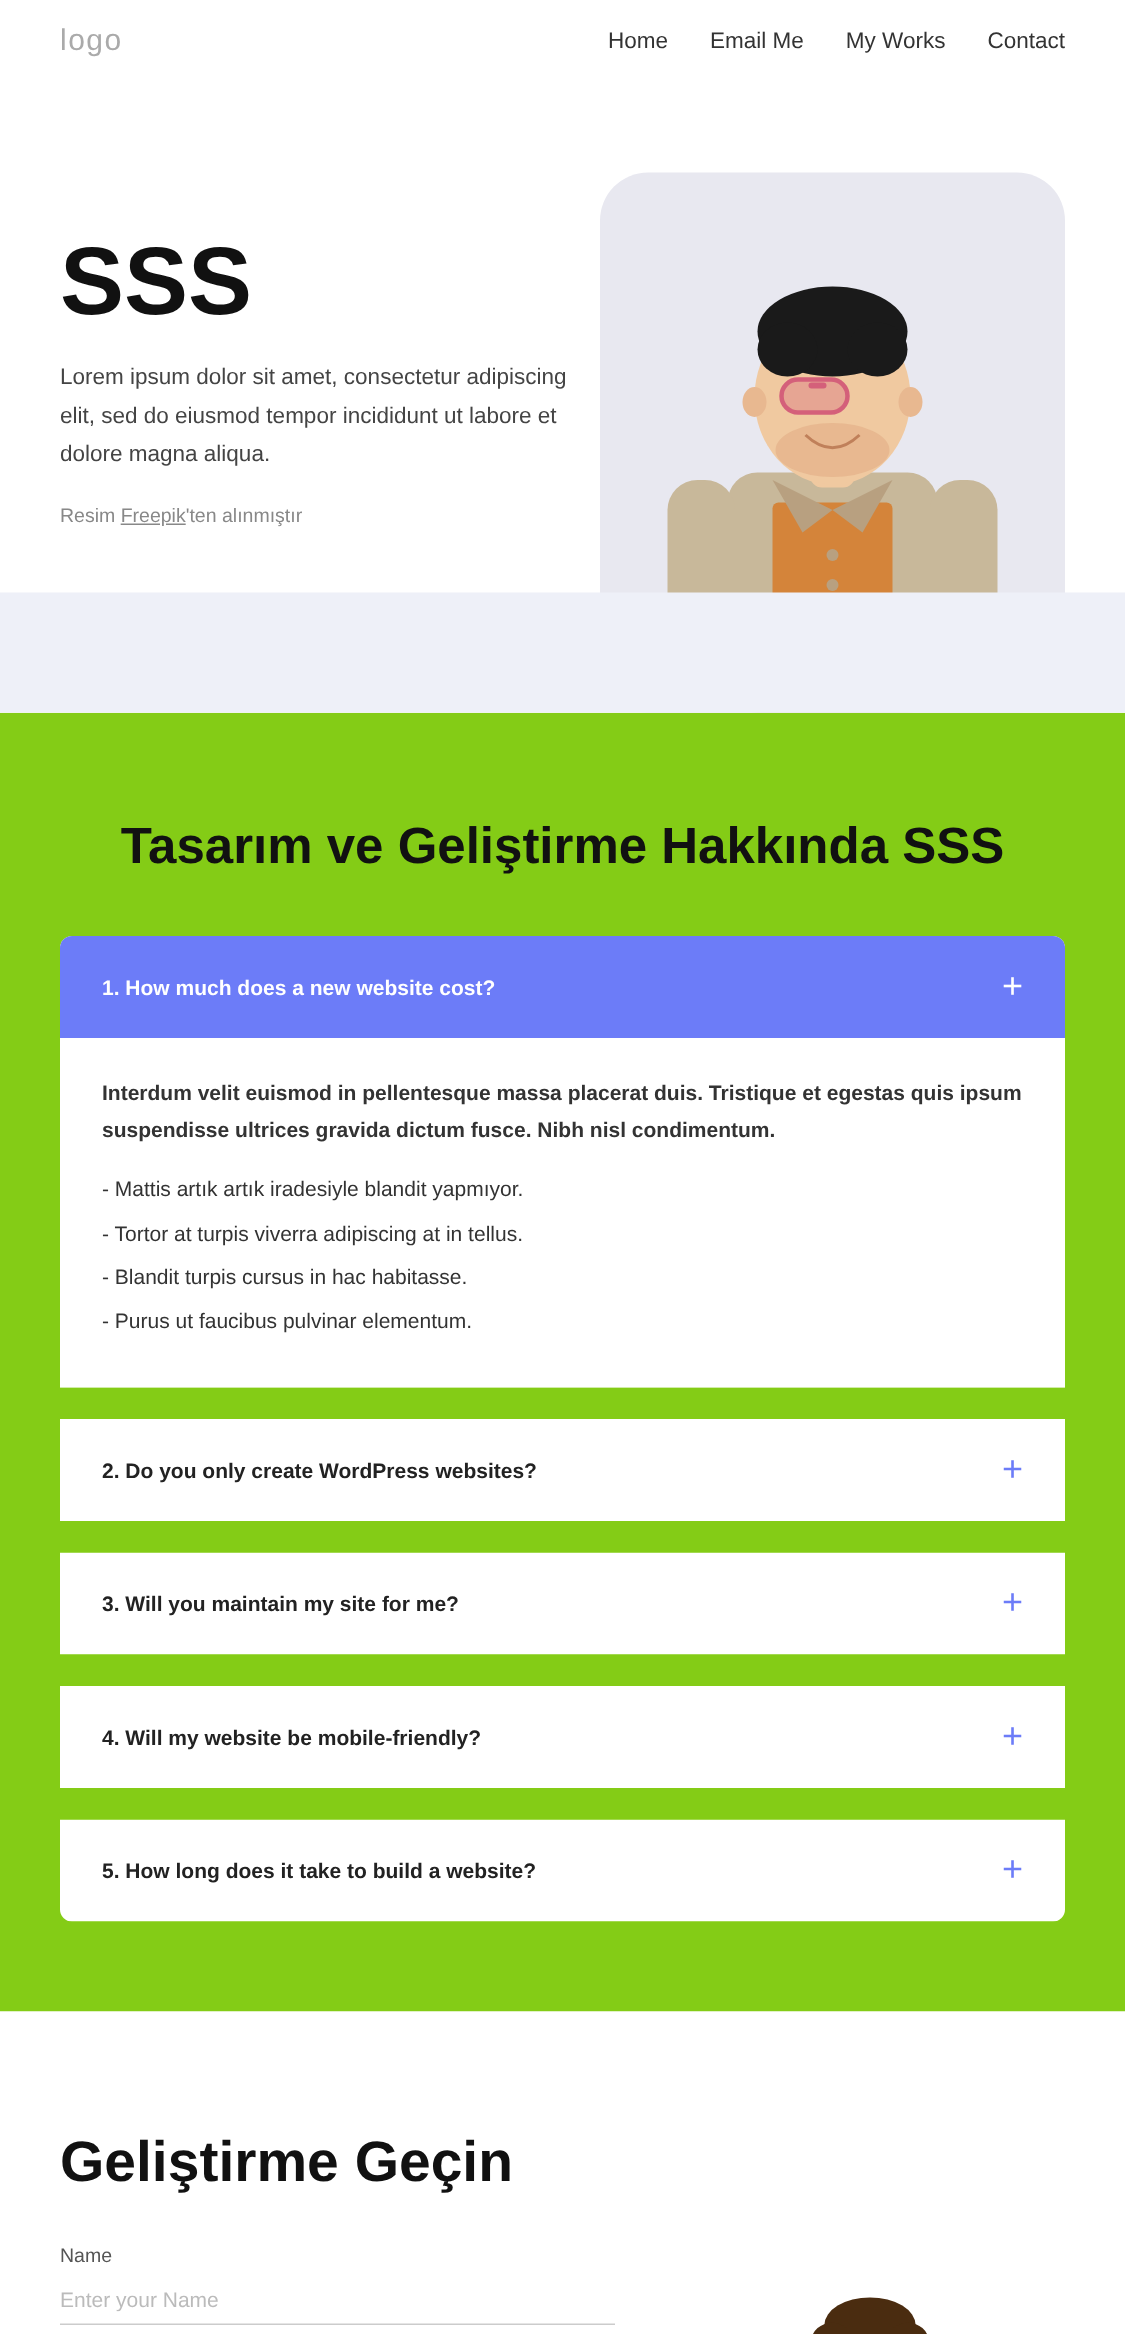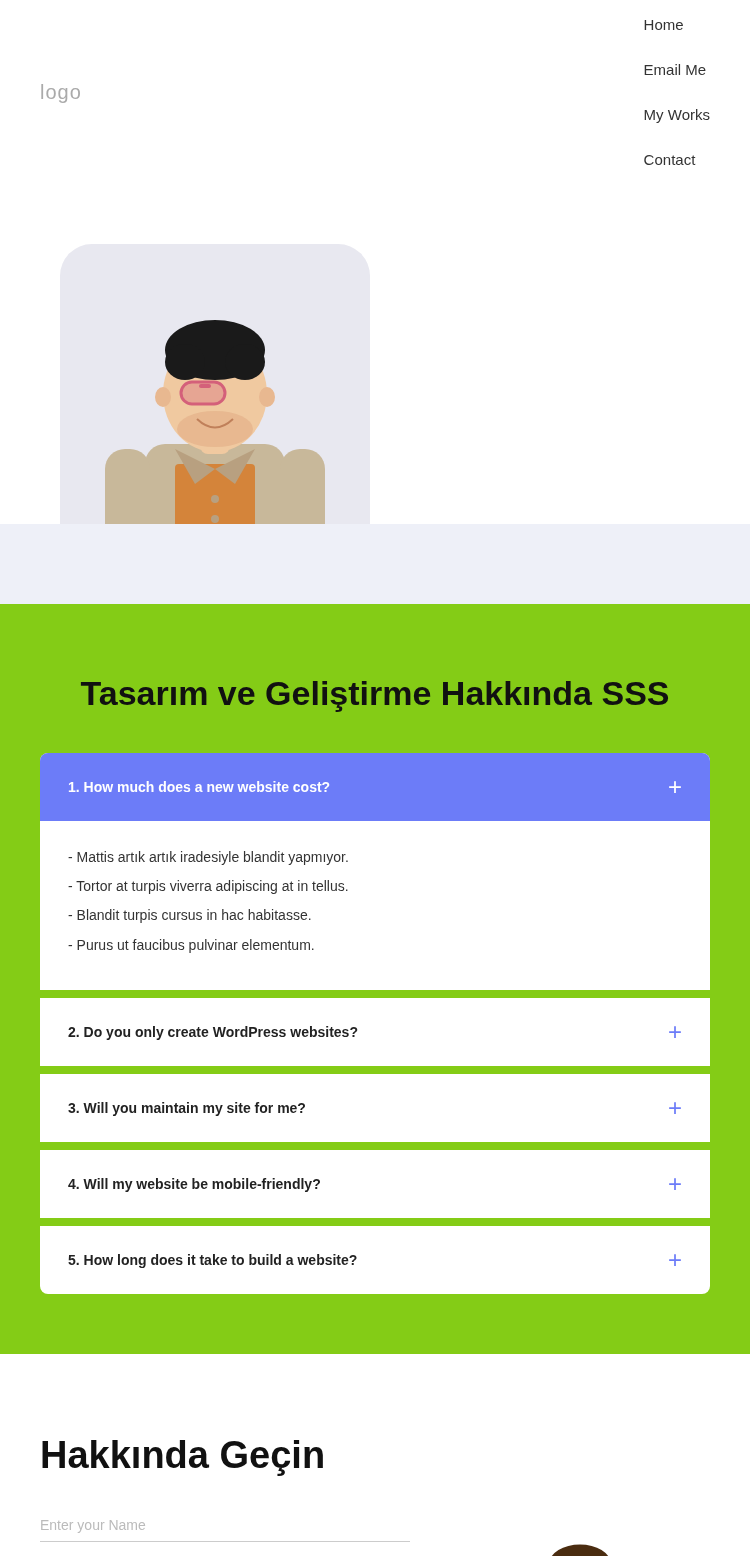--- a/index.html
+++ b/index.html
@@ -7,21 +7,21 @@
 
     
     nav {
       display: flex;
       align-items: center;
       justify-content: space-between;
       padding: 16px 40px;
       background: #fff;
     }
     .nav-logo { font-size: 20px; color: #aaa; letter-spacing: 1px; }
-    .nav-links { display: flex; gap: 28px; flex-direction: column; }
+    .nav-links { display: flex; gap: 28px; }
     .nav-links a {
       text-decoration: none;
       color: #333;
       font-size: 15px;
     }
 
     
     .hero {
       display: flex;
       align-items: flex-start;
@@ -67,21 +67,21 @@
       background: #84cc16;
       padding: 70px 40px 60px 40px;
     }
     .faq-title {
       text-align: center;
       font-size: 34px;
       font-weight: 700;
       color: #111;
       margin-bottom: 40px;
     }
-    .faq-list { display: flex; flex-direction: column; gap: 4px; }
+    .faq-list { display: flex; flex-direction: column; gap: 17px; }
     .faq-item {
       background: #fff;
       border-radius: 0;
       margin-bottom: 4px;
       overflow: hidden;
     }
     .faq-item:first-child { border-radius: 8px 8px 0 0; }
     .faq-item:last-child { border-radius: 0 0 8px 8px; margin-bottom: 0; }
     .faq-question {
       display: flex;
@@ -161,20 +161,27 @@
   <div class="nav-links">
     <a href="#">Home</a>
     <a href="#">Email Me</a>
     <a href="#">My Works</a>
     <a href="#">Contact</a>
   </div>
 </nav>
 
 <div class="hero-section-wrapper">
   <div class="hero">
+    <div class="hero-text">
+      <h1 class="hero-title">SSS</h1>
+      <p class="hero-desc">Lorem ipsum dolor sit amet, consectetur adipiscing elit, sed do eiusmod tempor incididunt ut labore et dolore magna aliqua.</p>
+      <p class="hero-credit">
+        <span>Resim </span><a href="#">Freepik</a><span>'ten alınmıştır</span>
+      </p>
+    </div>
     <div class="hero-img-wrap">
 
       <svg class="svg-hero-person" viewBox="0 0 260 360" width="260" height="360" xmlns="http://www.w3.org/2000/svg">
 
         <rect x="60" y="200" width="140" height="160" rx="20" fill="#c8b89a"></rect>
 
         <rect x="90" y="220" width="80" height="100" rx="4" fill="#d4843a"></rect>
 
         <rect x="115" y="170" width="30" height="40" rx="8" fill="#f0c9a0"></rect>
 
@@ -216,20 +223,21 @@
 <section class="faq-section">
   <h2 class="faq-title">Tasarım ve Geliştirme Hakkında SSS</h2>
   <div class="faq-list">
 
     <div class="faq-item open">
       <div class="faq-question">
         <span class="faq-question-text">1. How much does a new website cost?</span>
         <span class="faq-plus">+</span>
       </div>
       <div class="faq-answer">
+        <p class="faq-answer-bold">Interdum velit euismod in pellentesque massa placerat duis. Tristique et egestas quis ipsum suspendisse ultrices gravida dictum fusce. Nibh nisl condimentum.</p>
         <ul>
           <li>Mattis artık artık iradesiyle blandit yapmıyor.</li>
           <li>Tortor at turpis viverra adipiscing at in tellus.</li>
           <li>Blandit turpis cursus in hac habitasse.</li>
           <li>Purus ut faucibus pulvinar elementum.</li>
         </ul>
       </div>
     </div>
 
     <div class="faq-item">
@@ -262,22 +270,23 @@
         <span class="faq-plus">+</span>
       </div>
 
     </div>
 
   </div>
 </section>
 
 <section class="contact-section">
   <div class="contact-form-wrap">
-    <h2 class="contact-title">Hakkında Geçin</h2>
+    <h2 class="contact-title">Geliştirme Geçin</h2>
     <div class="form-group">
+      <label class="form-label">Name</label>
       <input class="form-input" type="text" placeholder="Enter your Name" style="">
     </div>
     <div class="form-group">
       <label class="form-label">Email</label>
       <input class="form-input" type="email" placeholder="Enter a valid email address" style="">
     </div>
 
   </div>
   <div class="contact-img-wrap">
 

